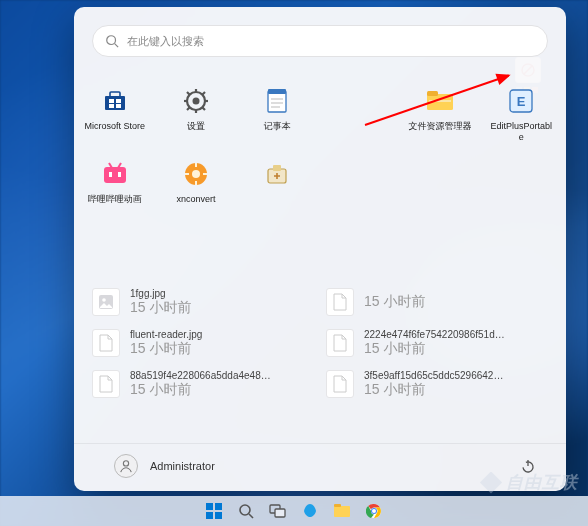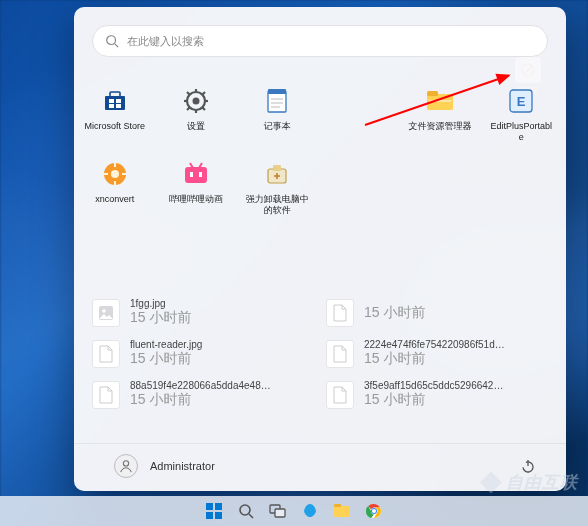--- a/index.html
+++ b/index.html
@@ -260,53 +260,52 @@
           <svg width="26" height="26" viewBox="0 0 26 26">
             <rect x="2" y="2" width="22" height="22" rx="3" fill="#e0efff" stroke="#3a78c0" stroke-width="1.3"></rect>
             <text x="13" y="18" font-size="13" font-weight="700" fill="#3a78c0" text-anchor="middle">E</text>
           </svg>
         </div>
         <div class="label">EditPlusPortable</div>
       </div>
       <div class="app-tile">
         <div class="icon-box">
           <svg width="26" height="26" viewBox="0 0 26 26">
+            <rect x="2" y="6" width="22" height="16" rx="3" fill="#ff4e8d"></rect>
+            <line x1="7" y1="2" x2="10" y2="7" stroke="#ff4e8d" stroke-width="2"></line>
+            <line x1="19" y1="2" x2="16" y2="7" stroke="#ff4e8d" stroke-width="2"></line>
+            <rect x="7" y="11" width="3" height="5" fill="#fff"></rect>
+            <rect x="16" y="11" width="3" height="5" fill="#fff"></rect>
+          </svg>
+        </div>
+        <div class="label">哔哩哔哩动画</div>
+      </div>
+      <div class="app-tile">
+        <div class="icon-box">
+          <svg width="26" height="26" viewBox="0 0 26 26">
             <circle cx="13" cy="13" r="11" fill="#f79a2a"></circle>
             <circle cx="13" cy="13" r="4" fill="#fff3d9"></circle>
             <g stroke="#fff3d9" stroke-width="2">
               <line x1="13" y1="2" x2="13" y2="6"></line>
               <line x1="13" y1="20" x2="13" y2="24"></line>
               <line x1="2" y1="13" x2="6" y2="13"></line>
               <line x1="20" y1="13" x2="24" y2="13"></line>
             </g>
           </svg>
         </div>
         <div class="label">xnconvert</div>
       </div>
       <div class="app-tile">
         <div class="icon-box">
           <svg width="26" height="26" viewBox="0 0 26 26">
-            <rect x="2" y="6" width="22" height="16" rx="3" fill="#ff4e8d"></rect>
-            <line x1="7" y1="2" x2="10" y2="7" stroke="#ff4e8d" stroke-width="2"></line>
-            <line x1="19" y1="2" x2="16" y2="7" stroke="#ff4e8d" stroke-width="2"></line>
-            <rect x="7" y="11" width="3" height="5" fill="#fff"></rect>
-            <rect x="16" y="11" width="3" height="5" fill="#fff"></rect>
-          </svg>
-        </div>
-        <div class="label">哔哩哔哩动画</div>
-      </div>
-      <div class="app-tile">
-        <div class="icon-box">
-          <svg width="26" height="26" viewBox="0 0 26 26">
             <rect x="4" y="8" width="18" height="14" rx="2" fill="#f2e6c8" stroke="#c0a050" stroke-width="1.2"></rect>
             <rect x="9" y="4" width="8" height="6" rx="1" fill="#e8cf8a"></rect>
             <path d="M10 15l6 0m-3-3v6" stroke="#c08030" stroke-width="1.6"></path>
           </svg>
         </div>
-        <div class="label">强力卸载电脑中的软件</div>
       </div>
     </div>
 
   <div class="recommended" id="rec-list">
       <div class="rec-item">
         <div class="rec-thumb">
           <svg width="16" height="16" viewBox="0 0 16 16">
             <rect x="1" y="1" width="14" height="14" rx="2" fill="#d8d8dc"></rect>
             <circle cx="6" cy="6" r="1.8" fill="#fff"></circle>
             <path d="M2 13l4-4 3 3 2-2 3 3v1H2z" fill="#fff"></path>

